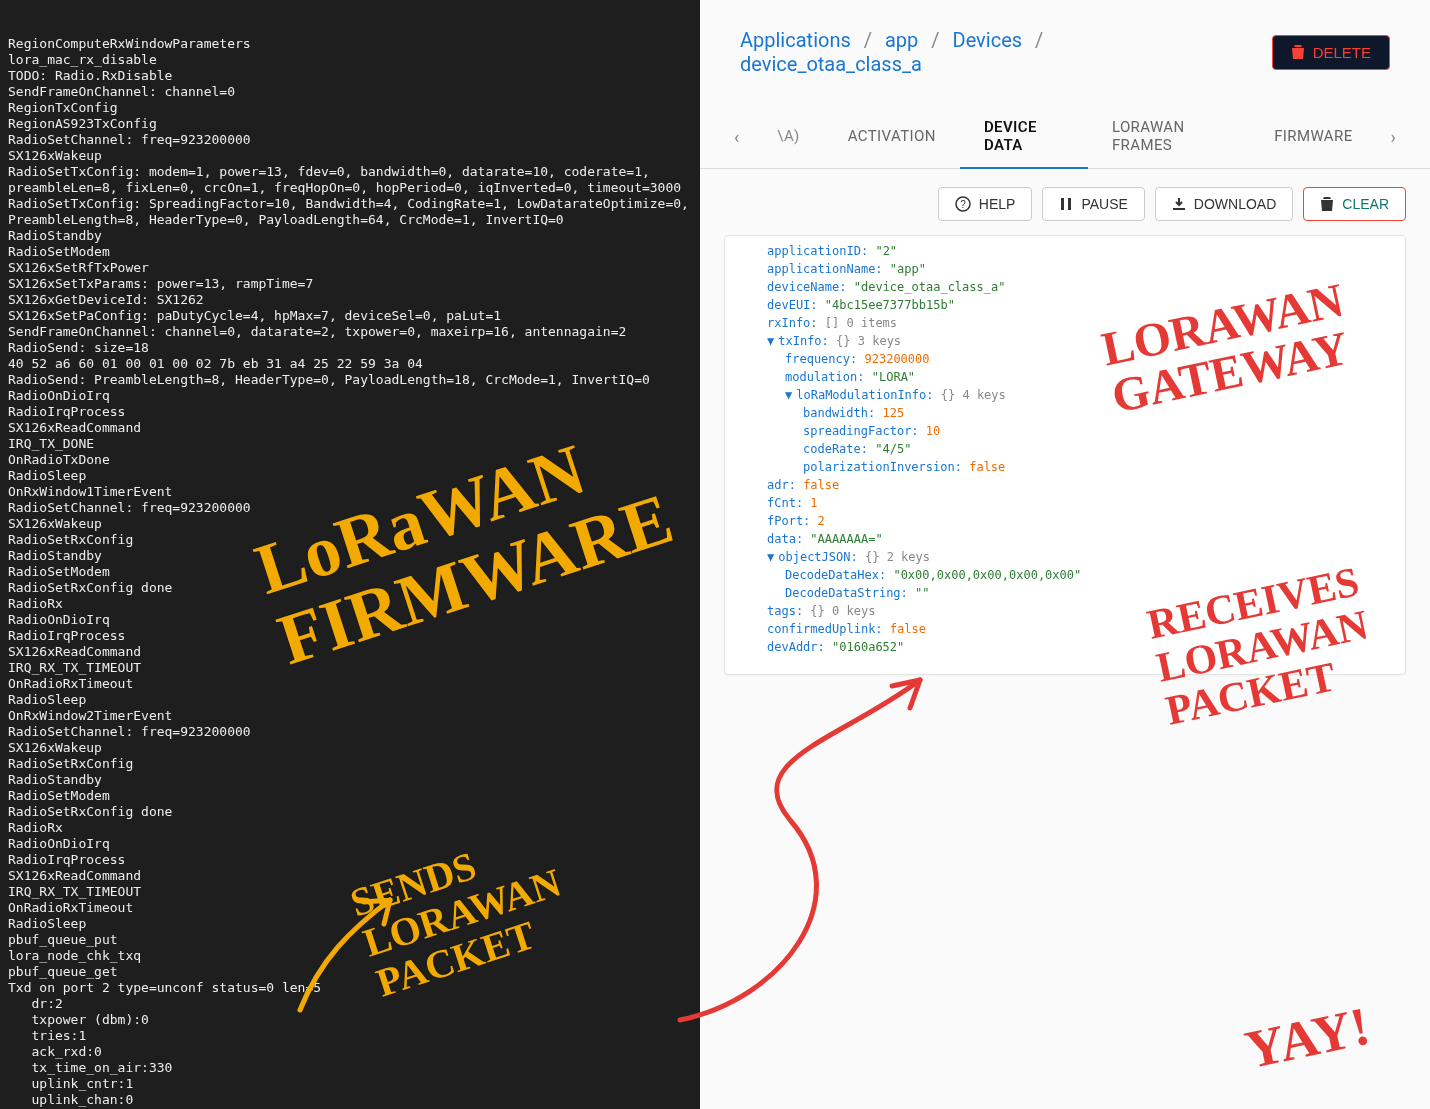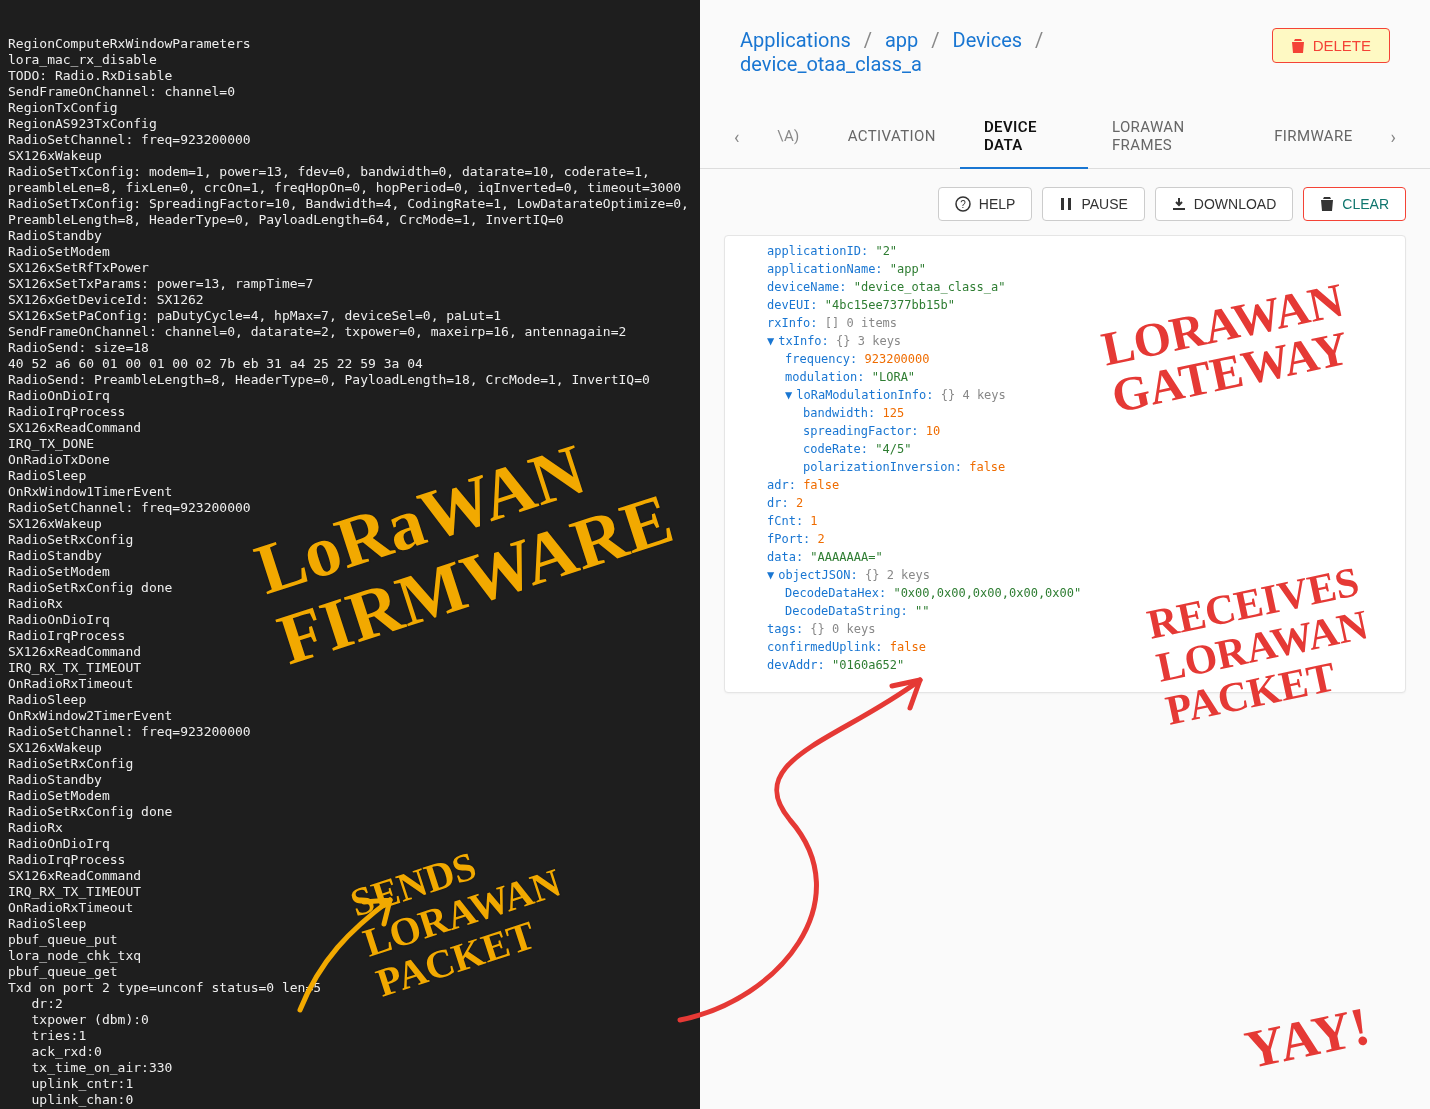--- a/index.html
+++ b/index.html
@@ -3,25 +3,25 @@
 <meta charset="utf-8">
 <style>
   * { margin:0; padding:0; box-sizing:border-box; }
   body { font-family: -apple-system, BlinkMacSystemFont, "Segoe UI", Roboto, sans-serif; width:1430px; height:1109px; overflow:hidden; background:#fff; }
   .root { display:flex; height:100%; }
   
   .terminal { width:700px; background:#1e1e1e; color:#eee; font-family: "Menlo","Consolas",monospace; font-size:13px; line-height:16px; padding:4px 8px; white-space:pre; overflow:hidden; position:relative; }
   .terminal-line { white-space:pre; }
   
   .right { flex:1; background:#fafafa; display:flex; flex-direction:column; position:relative; }
-  .topbar { display:flex; align-items:flex-start; justify-content:space-between; padding:28px 40px 10px 40px;gap:40px; }
+  .topbar { display:flex; align-items:center; justify-content:space-between; padding:28px 40px 10px 40px;gap:40px; }
   .breadcrumb { font-size:20px; color:#555; }
   .breadcrumb a { color:#1976d2; text-decoration:none; }
   .breadcrumb .sep { margin:0 8px; color:#888; }
-  .delete-btn { border:1px solid #f44336; color:#f44336; background:#fef9c3; border-radius:4px; padding:8px 18px; font-size:15px; display:flex; align-items:center; gap:8px; cursor:pointer; font-weight:500; }
+  .delete-btn { border:1px solid #f44336; color:#f44336; background:#0f172a; border-radius:4px; padding:8px 18px; font-size:15px; display:flex; align-items:center; gap:8px; cursor:pointer; font-weight:500; }
   .delete-btn svg, .clear-btn svg { fill:#f44336; }
   .tabs { display:flex; align-items:center; border-bottom:1px solid #ddd; padding:0 20px; margin-top:18px; position:relative; }
   .tab-arrow { width:40px; text-align:center; color:#888; cursor:pointer; font-size:18px; }
   .tab { padding:14px 24px; font-size:15px; color:#666; letter-spacing:0.4px; cursor:pointer; position:relative; }
   .tab.active { color:#111; font-weight:600; }
   .tab.active::after { content:""; position:absolute; left:0; right:0; bottom:-1px; height:2px; background:#1976d2; }
   .tab.trunc { color:#888; }
   .actions { display:flex; gap:10px; padding:18px 24px 14px 24px; justify-content:flex-end; }
   .action-btn { border:1px solid #ccc; background:#fff; border-radius:4px; padding:8px 16px; font-size:14px; display:flex; align-items:center; gap:8px; cursor:pointer; color:#333; font-weight:500; }
   .action-btn svg { fill:#333; }
@@ -125,21 +125,20 @@
           <div><span class="jkey blue">modulation:</span> <span class="jval str">"<span>LORA</span>"</span></div>
           <div><span class="jtoggle">▼</span><span class="jkey blue">loRaModulationInfo:</span> <span class="jmeta">{}</span> <span class="jmeta">4 keys</span></div>
           <div style="padding-left:18px;">
             <div><span class="jkey blue">bandwidth:</span> <span class="jval num">125</span></div>
             <div><span class="jkey blue">spreadingFactor:</span> <span class="jval num">10</span></div>
             <div><span class="jkey blue">codeRate:</span> <span class="jval str">"<span>4/5</span>"</span></div>
             <div><span class="jkey blue">polarizationInversion:</span> <span class="jval bool">false</span></div>
           </div>
         </div>
         <div class="jnode"><span class="jkey blue">adr:</span> <span class="jval bool">false</span></div>
-        <div class="jnode"><span class="jkey blue">dr:</span> <span class="jval num">2</span></div>
         <div class="jnode"><span class="jkey blue">fCnt:</span> <span class="jval num">1</span></div>
         <div class="jnode"><span class="jkey blue">fPort:</span> <span class="jval num">2</span></div>
         <div class="jnode"><span class="jkey blue">data:</span> <span class="jval str">"<span>AAAAAAA=</span>"</span></div>
         <div class="jnode"><span class="jtoggle">▼</span><span class="jkey blue">objectJSON:</span> <span class="jmeta">{}</span> <span class="jmeta">2 keys</span></div>
         <div class="jnode" style="padding-left:36px;">
           <div><span class="jkey blue">DecodeDataHex:</span> <span class="jval str">"<span>0x00,0x00,0x00,0x00,0x00</span>"</span></div>
           <div><span class="jkey blue">DecodeDataString:</span> <span class="jval str">"<span></span>"</span></div>
         </div>
         <div class="jnode"><span class="jkey blue">tags:</span> <span class="jmeta">{}</span> <span class="jmeta">0 keys</span></div>
         <div class="jnode"><span class="jkey blue">confirmedUplink:</span> <span class="jval bool">false</span></div>

